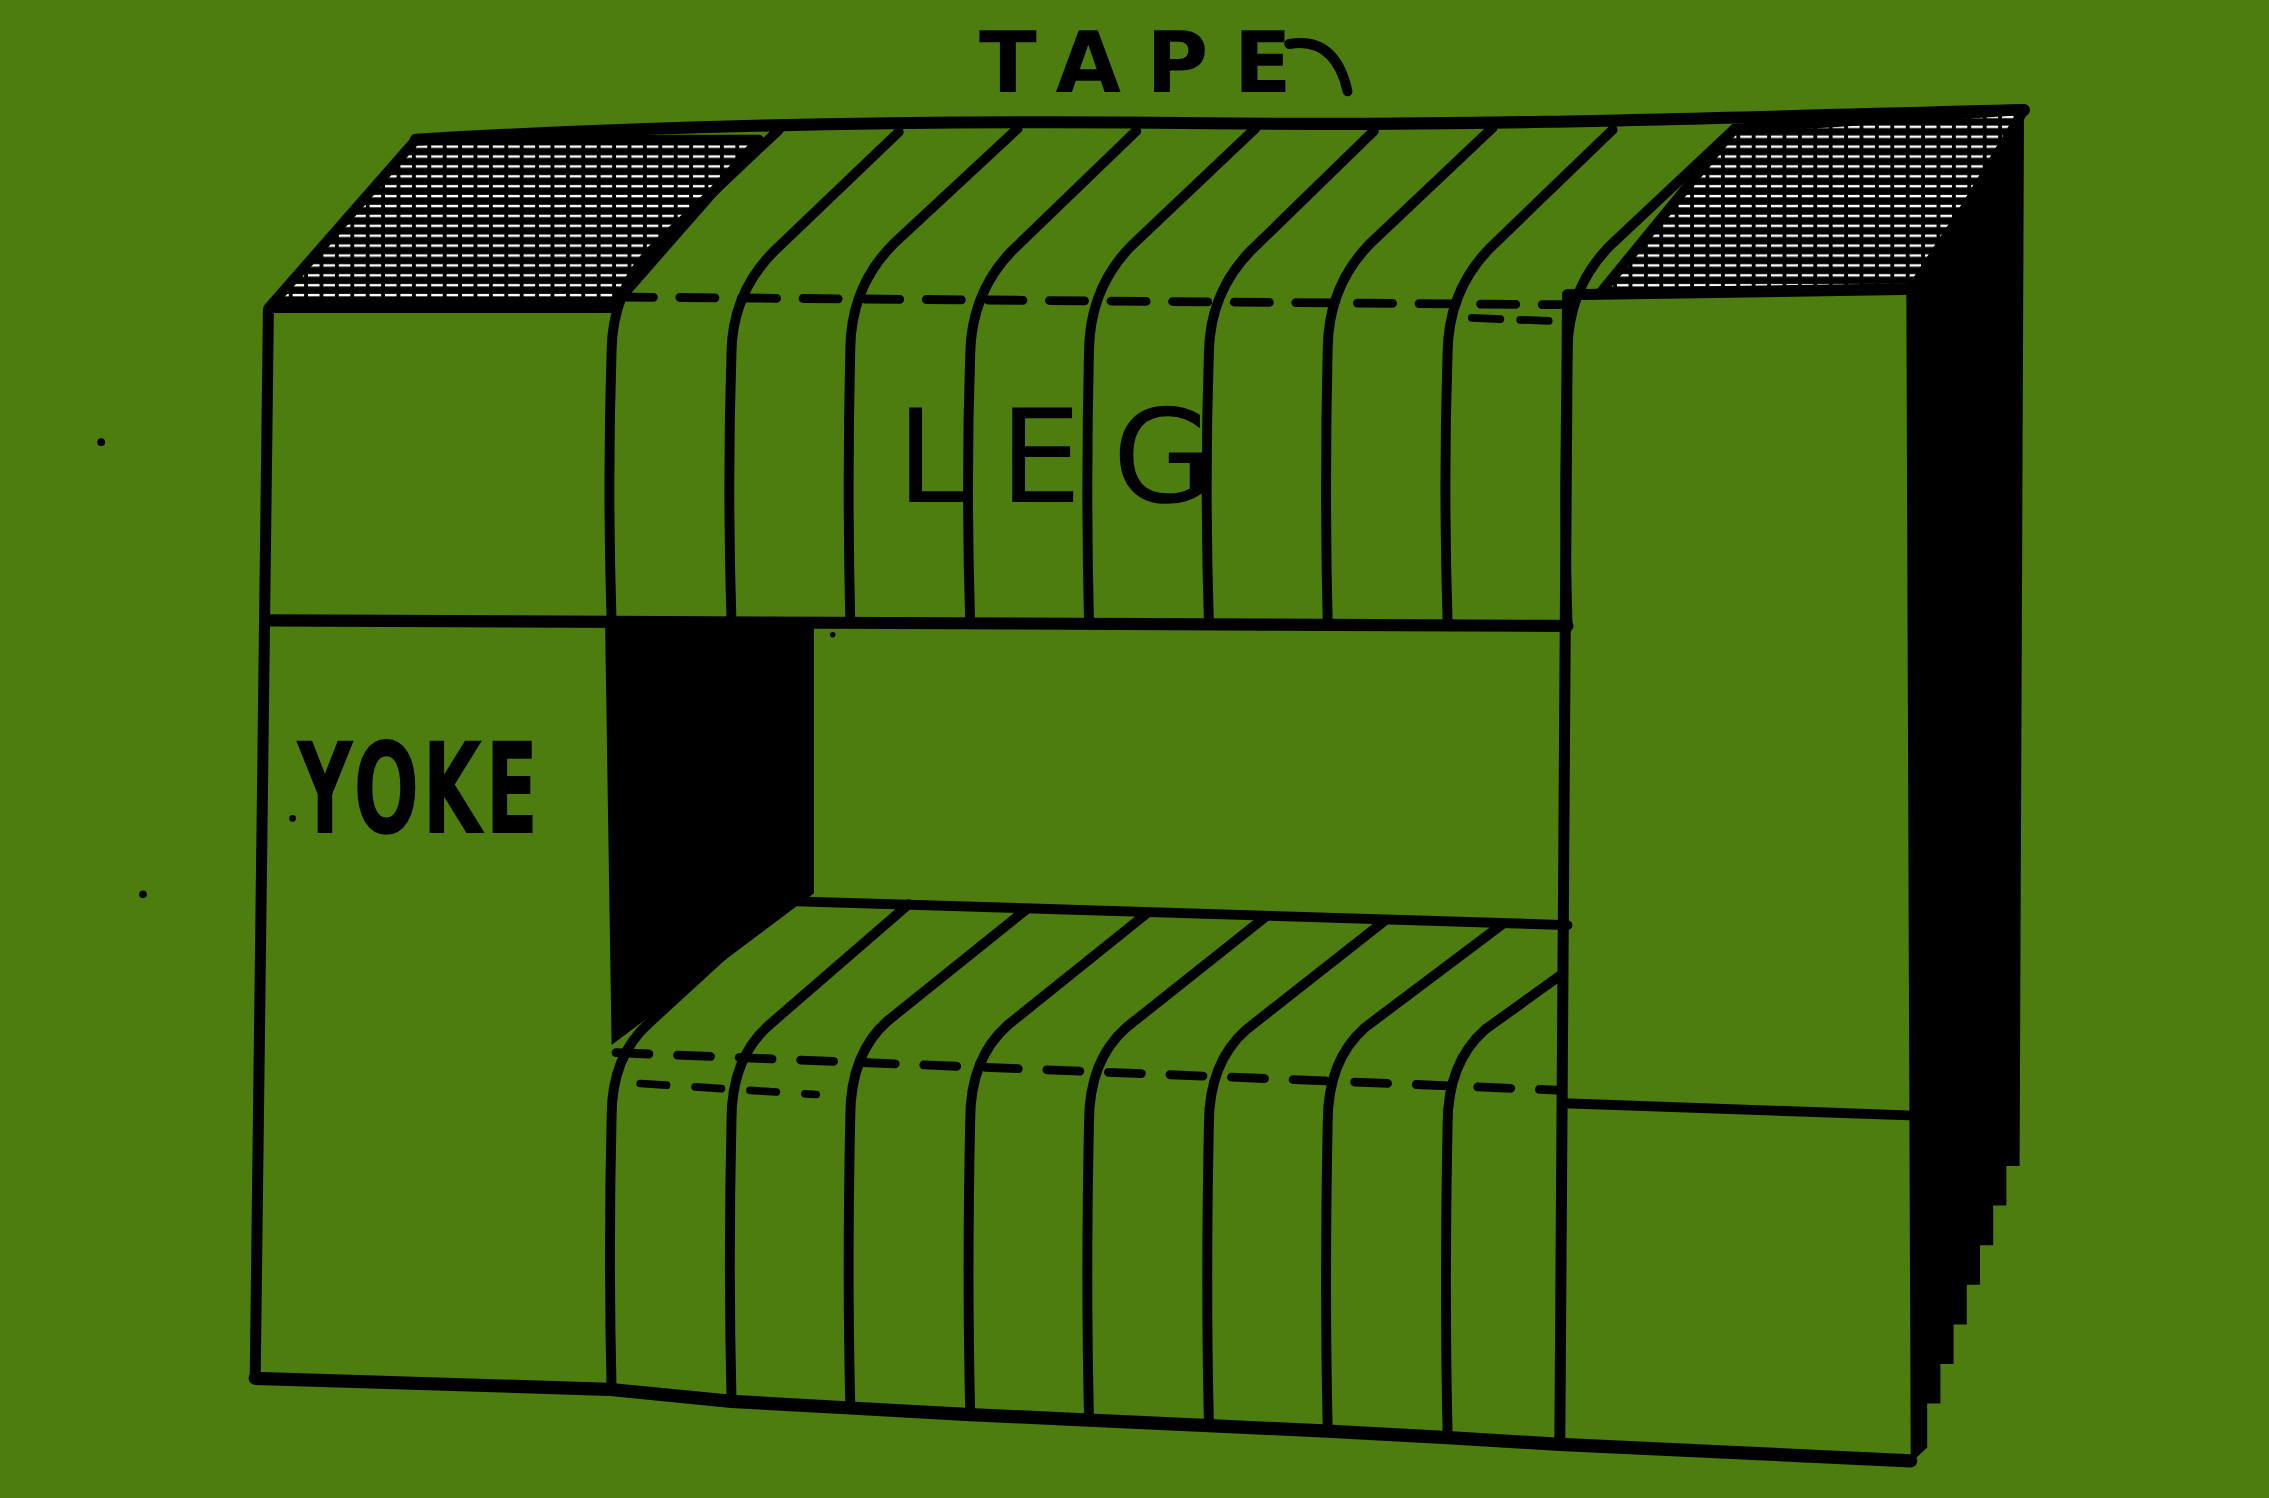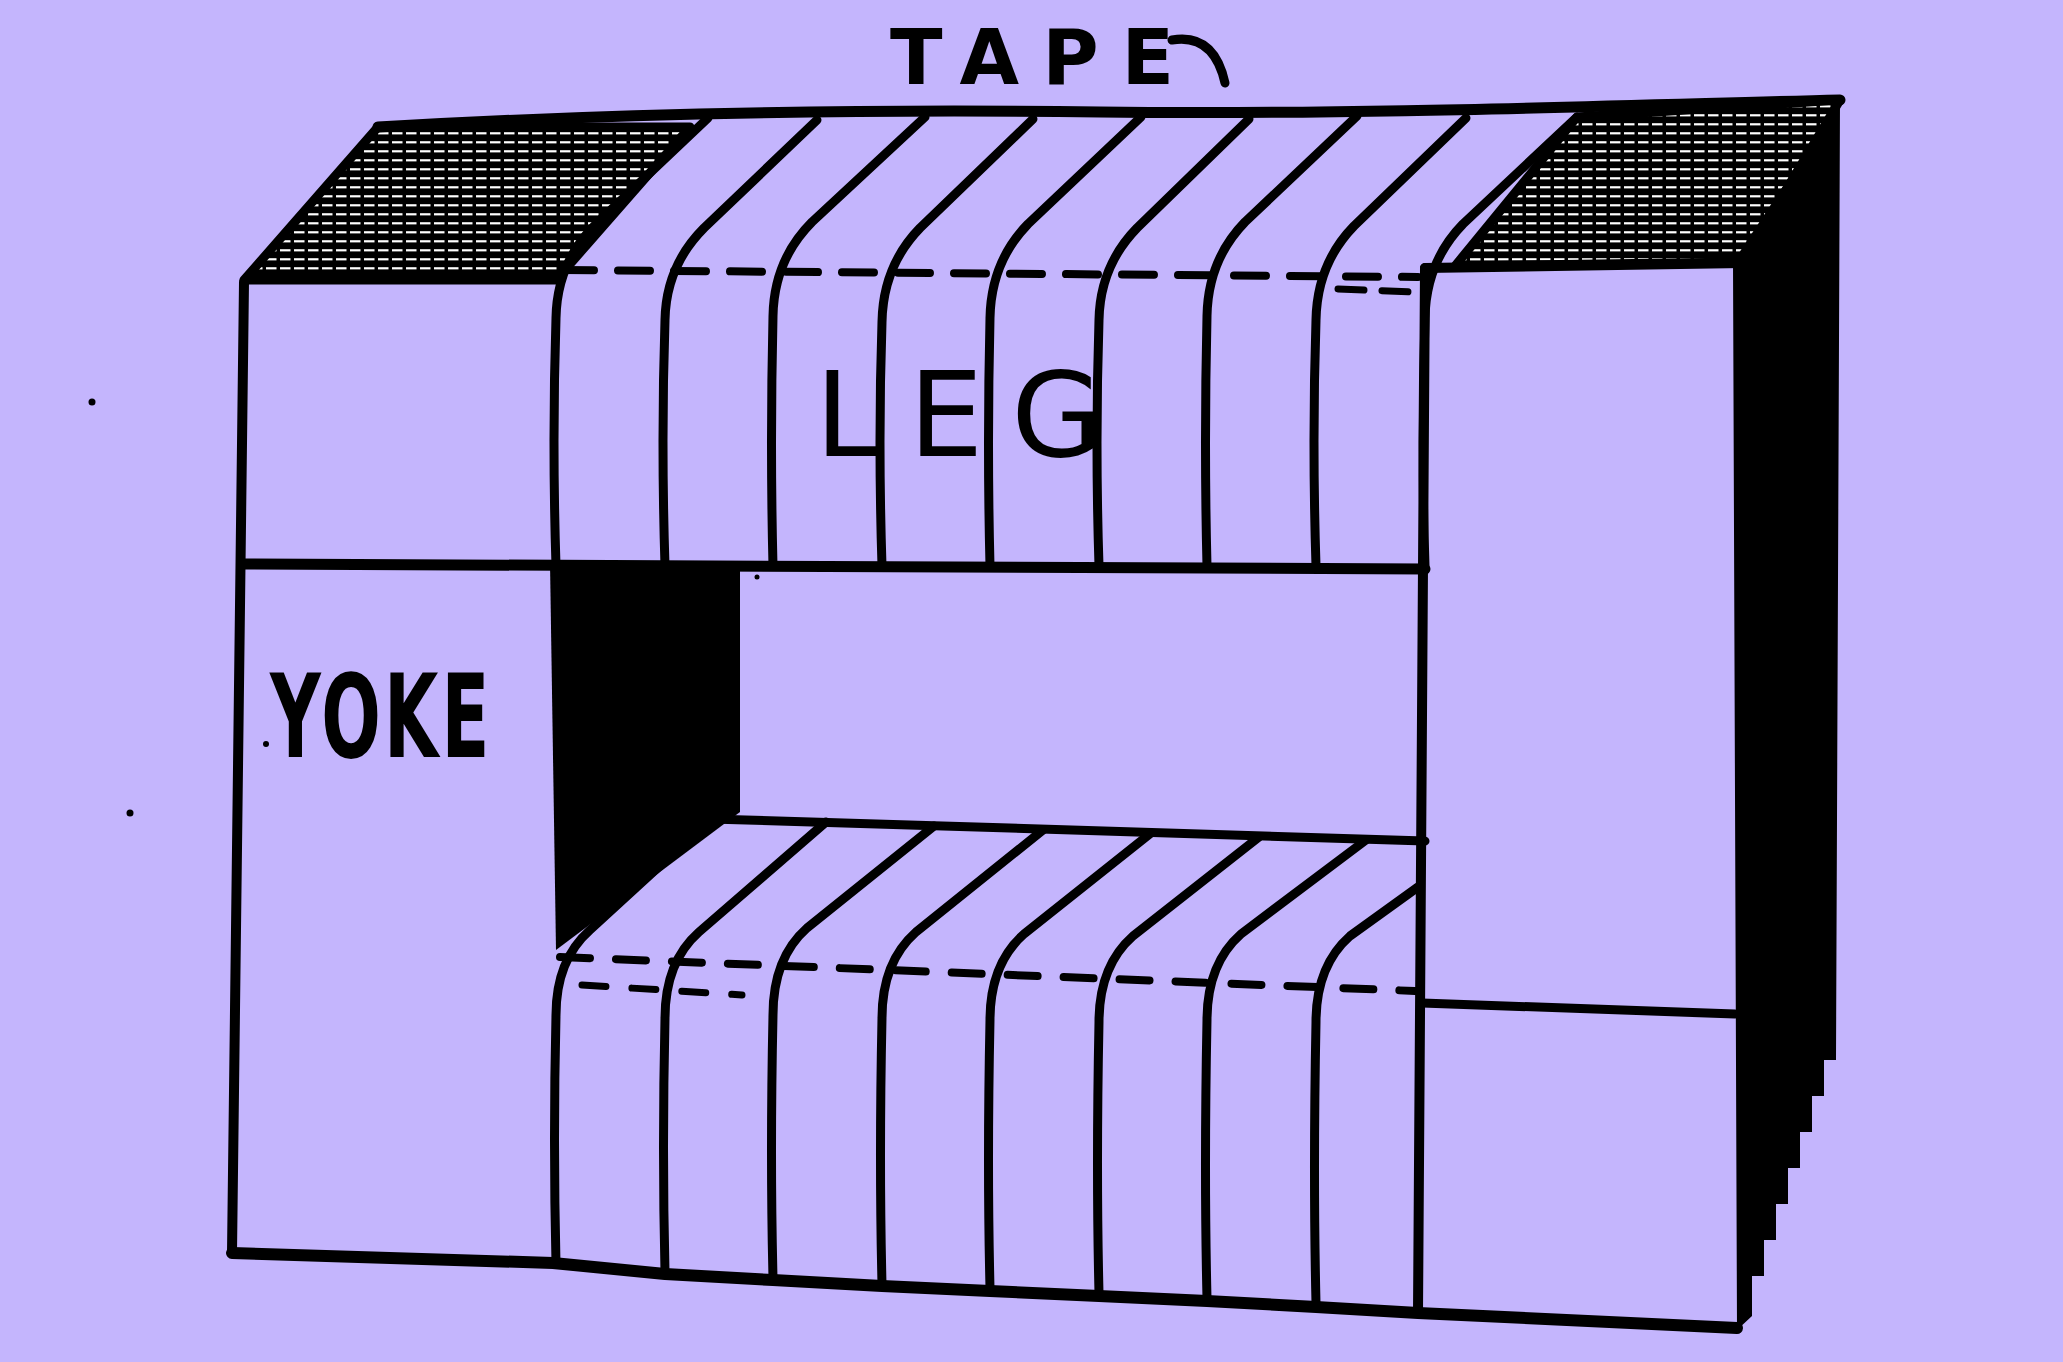--- a/index.html
+++ b/index.html
@@ -1,16 +1,16 @@
 <!DOCTYPE html>
 <html><head>
 <meta charset="utf-8">
 <style>
   html,body{margin:0;padding:0;background:#ffffff;}
-  .stage{width:2063px;height:1362px;position:relative;background:#c4b5fd;
+  .stage{width:2063px;height:1362px;position:relative;background:#4d7c0f;
          font-family:"DejaVu Sans", sans-serif;}
   svg{display:block;width:100%;height:100%;}
   .ink{stroke:#000;fill:none;stroke-linecap:round;stroke-linejoin:round;}
   .solid{fill:#000;stroke:none;}
   text{fill:#000;font-family:"DejaVu Sans", sans-serif;}
 </style>
 </head>
 <body>
 
 <div class="stage">

